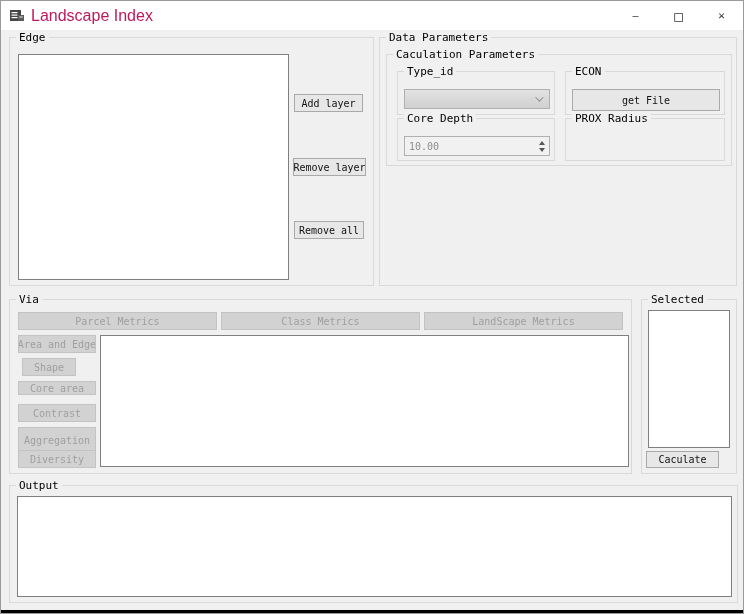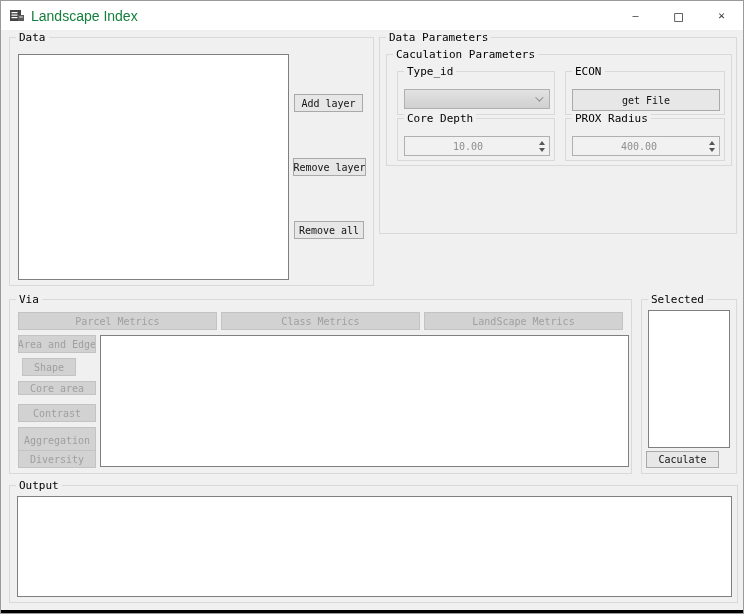--- a/index.html
+++ b/index.html
@@ -10,21 +10,21 @@
     border:1px solid #9a9a9a;
     font-family:"DejaVu Sans Mono", monospace;
   }
   .titlebar {
     position:absolute; left:0; top:0; width:100%; height:29px;
     background:#ffffff; display:flex; align-items:center;
   }
   .app-icon { margin-left:8px; width:16px; height:16px; display:inline-block; }
   .title {
     margin-left:6px; font-family:"Liberation Sans", sans-serif;
-    font-size:14px; color:#15803d;
+    font-size:16px; color:#be185d;
   }
   .winbtns { position:absolute; right:0; top:0; height:29px; display:flex; }
   .winbtn {
     width:43px; height:29px; display:flex; align-items:center; justify-content:center;
     color:#333; cursor:default;
   }
   .glyph-min { font-size:10px; }
   .glyph-max { font-size:14px; line-height:1; }
   .glyph-close { font-size:11px; }
   .client {
@@ -55,21 +55,21 @@
     position:absolute; background:linear-gradient(#e2e2e2,#d0d0d0);
     border:1px solid #b0b0b0; display:flex; align-items:center;
   }
   .combo-chevron {
     position:absolute; right:8px; top:6px; width:6px; height:6px;
     border-right:1px solid #8f8f8f; border-bottom:1px solid #8f8f8f;
     transform:rotate(45deg) translateY(-2px);
   }
   .spinbox {
     position:absolute; background:#f1f1f1; border:1px solid #b0b0b0;
-    display:flex; align-items:center;padding-left:44px;
+    display:flex; align-items:center;
   }
   .spin-input {
     flex:1; min-width:0; border:0; background:transparent; outline:none;
     font-family:"DejaVu Sans Mono", monospace; font-size:10px; color:#8e8e8e;
     padding-left:4px;
   }
   .spin-btns {
     width:15px; height:100%; display:flex; flex-direction:column;
     align-items:center; justify-content:center; gap:3px;
   }
@@ -104,28 +104,28 @@
       </div>
       <div class="winbtn">
         <span class="glyph-close">✕</span>
       </div>
     </div>
   </div>
 
   <div class="client">
 
     <div class="group" style="left:8px;top:7px;width:365px;height:249px">
-      <span class="glabel">Data</span>
+      <span class="glabel">Edge</span>
       <div class="whitebox" style="left:8px;top:16px;width:271px;height:226px"></div>
       <div class="btn" style="left:284px;top:56px;width:69px;height:18px">Add layer</div>
       <div class="btn" style="left:283px;top:120px;width:73px;height:18px">Remove layer</div>
       <div class="btn" style="left:284px;top:183px;width:70px;height:18px">Remove all</div>
     </div>
 
-    <div class="group" style="left:378px;top:7px;width:358px;height:197px">
+    <div class="group" style="left:378px;top:7px;width:358px;height:249px">
       <span class="glabel">Data Parameters</span>
 
       <div class="group" style="left:6px;top:16px;width:346px;height:112px">
         <span class="glabel">Caculation Parameters</span>
 
         <div class="group" style="left:10px;top:16px;width:158px;height:44px">
           <span class="glabel">Type_id</span>
           <div class="combo" style="left:6px;top:17px;width:146px;height:20px">
             <span class="combo-chevron"></span>
           </div>
@@ -142,27 +142,20 @@
             <input class="spin-input" readonly="" value="10.00" style="">
             <div class="spin-btns">
               <span class="tri-up"></span>
               <span class="tri-down"></span>
             </div>
           </div>
         </div>
 
         <div class="group" style="left:178px;top:63px;width:160px;height:43px">
           <span class="glabel">PROX Radius</span>
-          <div class="spinbox" style="left:6px;top:17px;width:148px;height:20px">
-            <input class="spin-input" readonly="" value="400.00" style="">
-            <div class="spin-btns">
-              <span class="tri-up"></span>
-              <span class="tri-down"></span>
-            </div>
-          </div>
         </div>
       </div>
 
     </div>
 
     <div class="group" style="left:8px;top:269px;width:623px;height:175px">
       <span class="glabel">Via</span>
       <div class="btn btn-disabled" style="left:8px;top:12px;width:199px;height:18px">Parcel Metrics</div>
       <div class="btn btn-disabled" style="left:211px;top:12px;width:199px;height:18px">Class Metrics</div>
       <div class="btn btn-disabled" style="left:414px;top:12px;width:199px;height:18px">LandScape Metrics</div>

